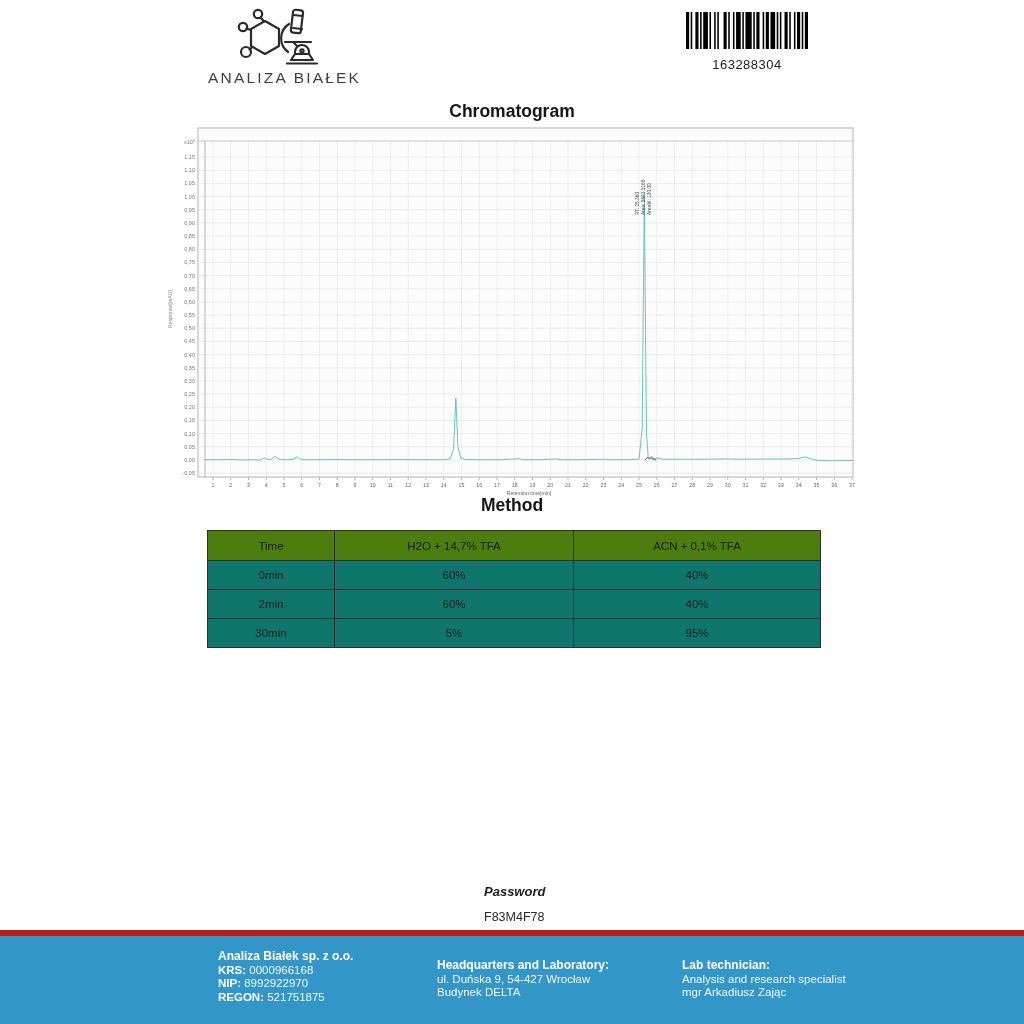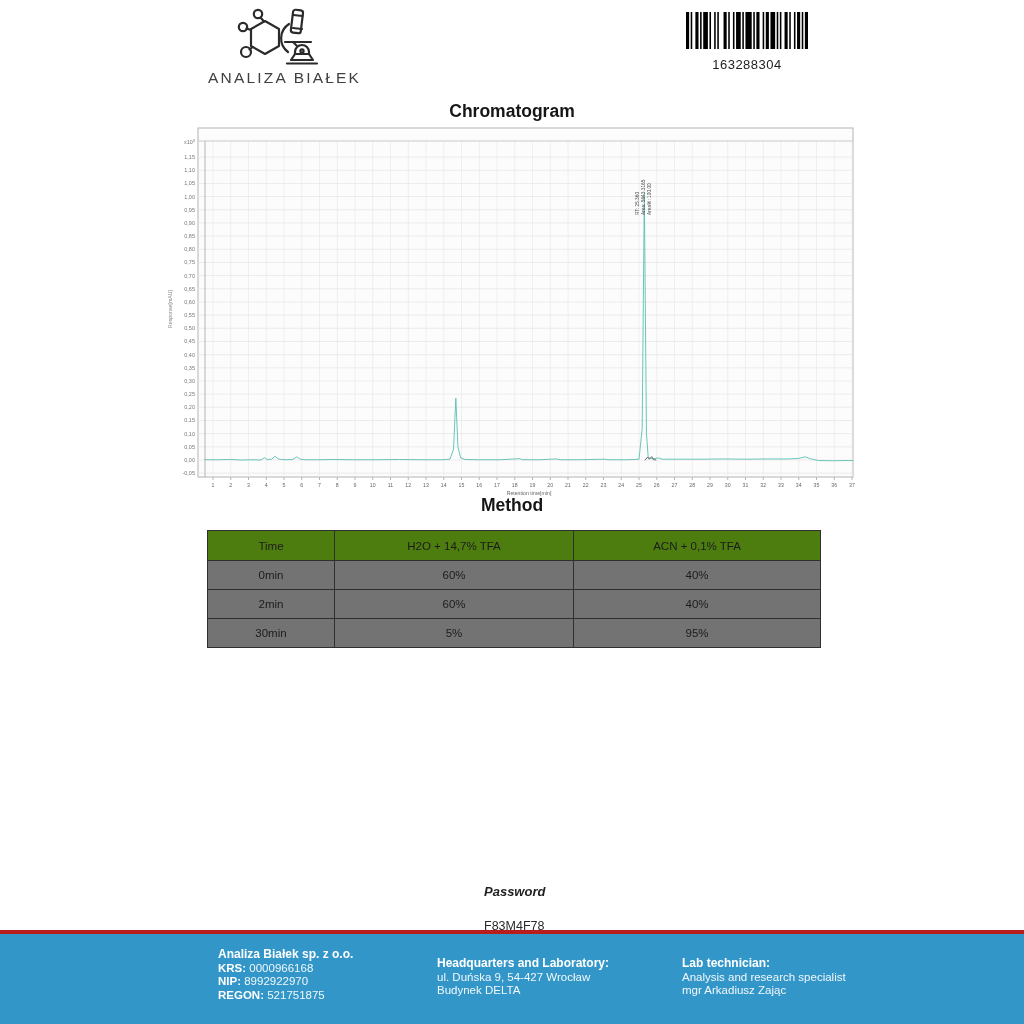--- a/index.html
+++ b/index.html
@@ -28,31 +28,31 @@
   .chart-wrap { position:absolute; left:156px; top:122px; width:700px; height:376px; }
 
   
   .method-table { position:absolute; left:207px; top:530px; width:613px;
                   border-collapse:collapse; table-layout:fixed; }
   .method-table th, .method-table td {
     border:1.5px solid #2f2f2f; text-align:center; vertical-align:middle;
     font-size:11.5px; font-weight:400; color:#1c1c1c;
   }
   .method-table th { background:#4d7c0f; height:30px; }
-  .method-table td { background:#737373; height:29px; }
+  .method-table td { background:#0f766e; height:29px; }
   .col-time { width:127px; } .col-h2o { width:239px; } .col-acn { width:247px; }
 
   
   .password-block { position:absolute; left:484px; top:884px; }
   .password-label { font-size:13px; font-weight:bold; color:#1f1f1f;font-style:italic; }
-  .password-value { margin-top:20px; font-size:12.5px; color:#2a2a2a; }
+  .password-value { margin-top:11px; font-size:12.5px; color:#2a2a2a; }
 
   
   .footer { position:absolute; left:0; top:930px; width:1024px; height:94px;
-            background:#3396c8; border-top:4px solid #b91c1c; color:#ffffff; }
+            background:#3396c8; border-top:6px solid #b91c1c; color:#ffffff; }
   .f-col { position:absolute; font-size:11.5px; line-height:13.5px; }
   .f-col .t { font-weight:bold; font-size:12px; }
   .f-col .v { color:rgba(255,255,255,0.93); }
   .f-col .b { font-weight:bold; color:#ffffff; }
   .f-company { left:218px; top:14px; }
   .f-hq      { left:437px; top:23px; }
   .f-tech    { left:682px; top:23px; }
 </style>
 </head>
 <body>

